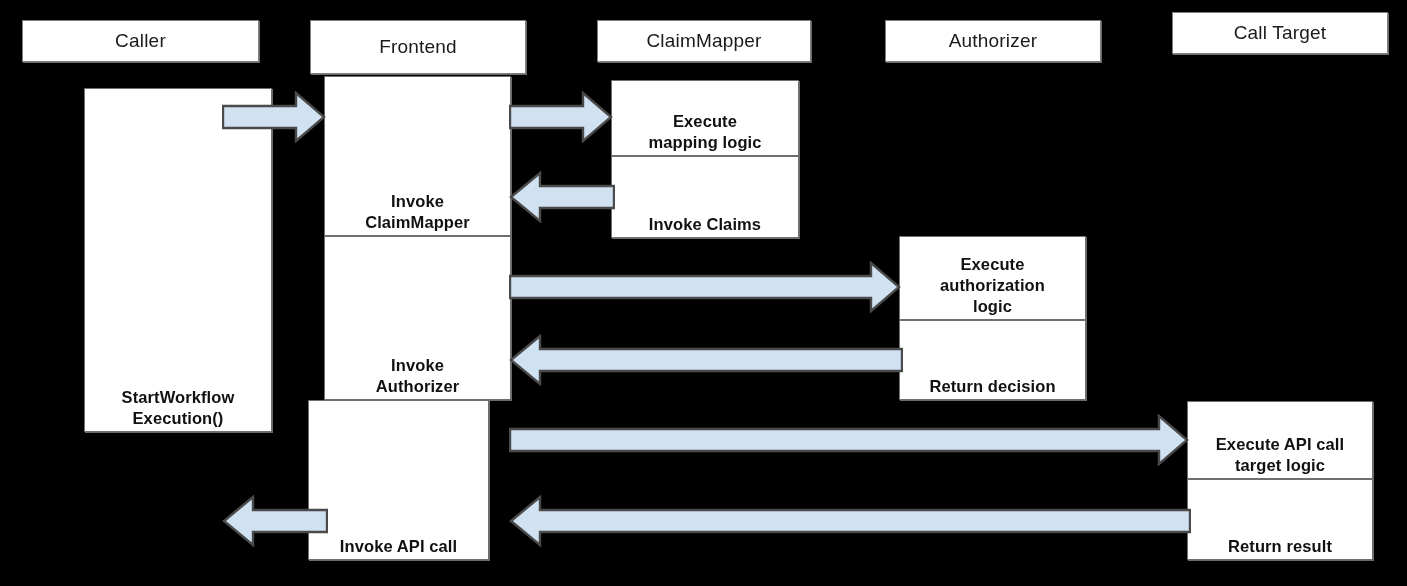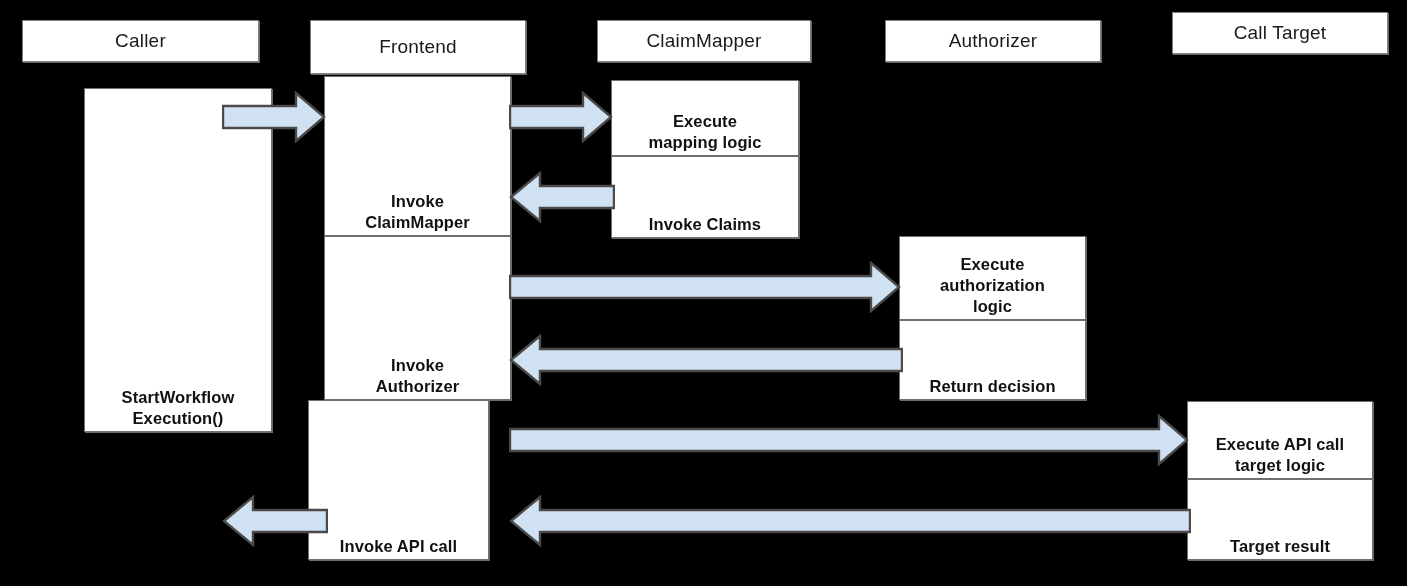--- a/index.html
+++ b/index.html
@@ -134,21 +134,21 @@
       <span>Execute API call</span><br>
       <span>target logic</span>
     </span>
   </div>
 
   <div class="act-box" style="left:899px; top:320px; width:187px; height:80px;">
     <span class="act-label">Return decision</span>
   </div>
 
   <div class="act-box" style="left:1187px; top:479px; width:186px; height:81px;">
-    <span class="act-label">Target result</span>
+    <span class="act-label">Return result</span>
   </div>
 
   <div class="arrow" style="left:222px; top:91px; width:104px; height:52px;">
     <svg width="104" height="52" viewBox="0 0 104 52">
       <polygon points="1,15 74,15 74,2 102,26 74,50 74,37 1,37" fill="#d0e2f2" stroke="#4a4a4a" stroke-width="2.4" stroke-linejoin="miter"></polygon>
     </svg>
   </div>
 
   <div class="arrow" style="left:509px; top:91px; width:104px; height:52px;">
     <svg width="104" height="52" viewBox="0 0 104 52">

